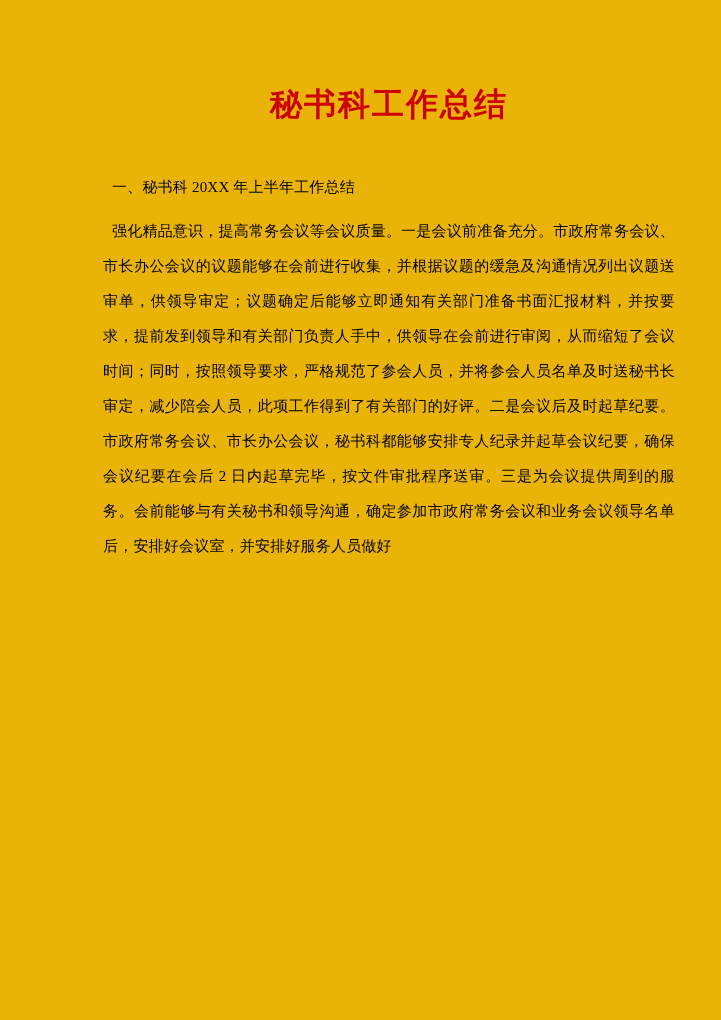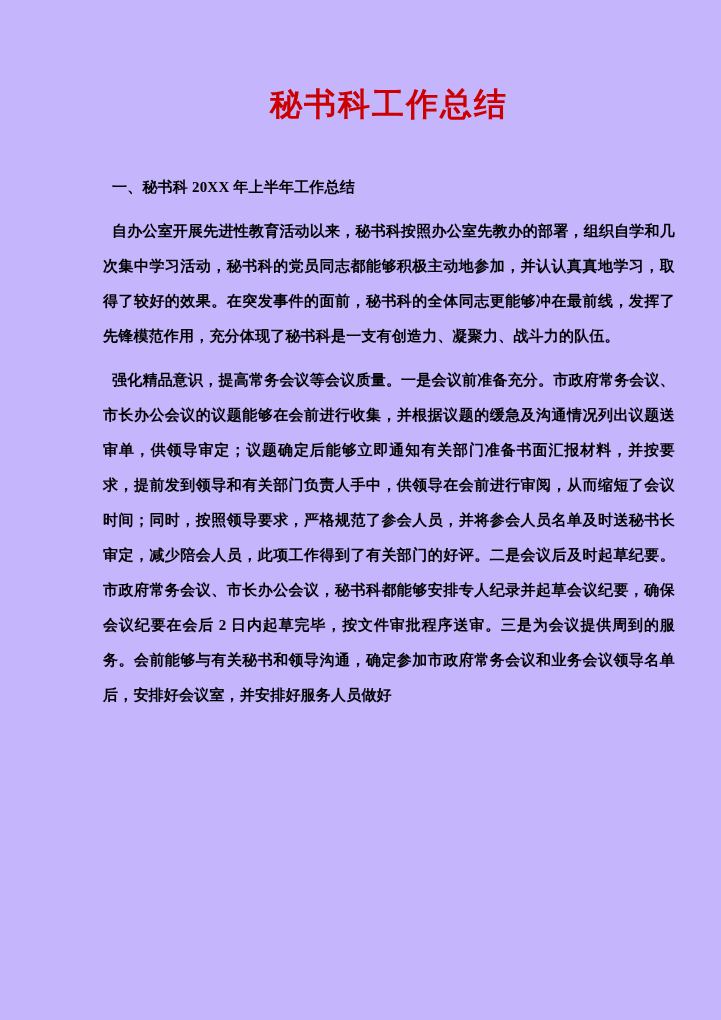--- a/index.html
+++ b/index.html
@@ -12,50 +12,49 @@
     height: 1020px;
     font-family: "Liberation Serif", "DejaVu Serif", serif;
     color: #000000;
     overflow: hidden;
   }
   .page {
     box-sizing: border-box;
     width: 721px;
     height: 1020px;
     padding: 84px 46px 0 103px;
-    background: #c4b5fd;
+    background: #eab308;
     overflow: hidden;
   }
   .doc-title {
     margin: 0 0 46px 0;
     text-align: center;
     font-size: 32px;
     line-height: 40px;
     font-weight: bold;
     letter-spacing: 2px;
     color: #cc0000; 
   }
   .section-heading,
   .body-paragraph {
     margin: 0 0 9px 0;
     font-size: 15px;
     line-height: 35px;
-    font-weight: bold;
+    font-weight: normal;
     text-indent: 9px;
     text-align: justify;
     letter-spacing: 0.2px;
     color: #000000;
   }
 </style>
 </head>
 <body style="background: rgb(255, 255, 255);">
 
 <div class="page">
   <h1 class="doc-title" style="color: rgb(204, 0, 0);">秘书科工作总结</h1>
 
   <p class="section-heading">一、秘书科 20XX 年上半年工作总结</p>
 
 
 
-  <p class="body-paragraph">自办公室开展先进性教育活动以来，秘书科按照办公室先教办的部署，组织自学和几次集中学习活动，秘书科的党员同志都能够积极主动地参加，并认认真真地学习，取得了较好的效果。在突发事件的面前，秘书科的全体同志更能够冲在最前线，发挥了先锋模范作用，充分体现了秘书科是一支有创造力、凝聚力、战斗力的队伍。</p>
 
   <p class="body-paragraph">强化精品意识，提高常务会议等会议质量。一是会议前准备充分。市政府常务会议、市长办公会议的议题能够在会前进行收集，并根据议题的缓急及沟通情况列出议题送审单，供领导审定；议题确定后能够立即通知有关部门准备书面汇报材料，并按要求，提前发到领导和有关部门负责人手中，供领导在会前进行审阅，从而缩短了会议时间；同时，按照领导要求，严格规范了参会人员，并将参会人员名单及时送秘书长审定，减少陪会人员，此项工作得到了有关部门的好评。二是会议后及时起草纪要。市政府常务会议、市长办公会议，秘书科都能够安排专人纪录并起草会议纪要，确保会议纪要在会后 2 日内起草完毕，按文件审批程序送审。三是为会议提供周到的服务。会前能够与有关秘书和领导沟通，确定参加市政府常务会议和业务会议领导名单后，安排好会议室，并安排好服务人员做好</p>
 </div>
 
 </body></html>

